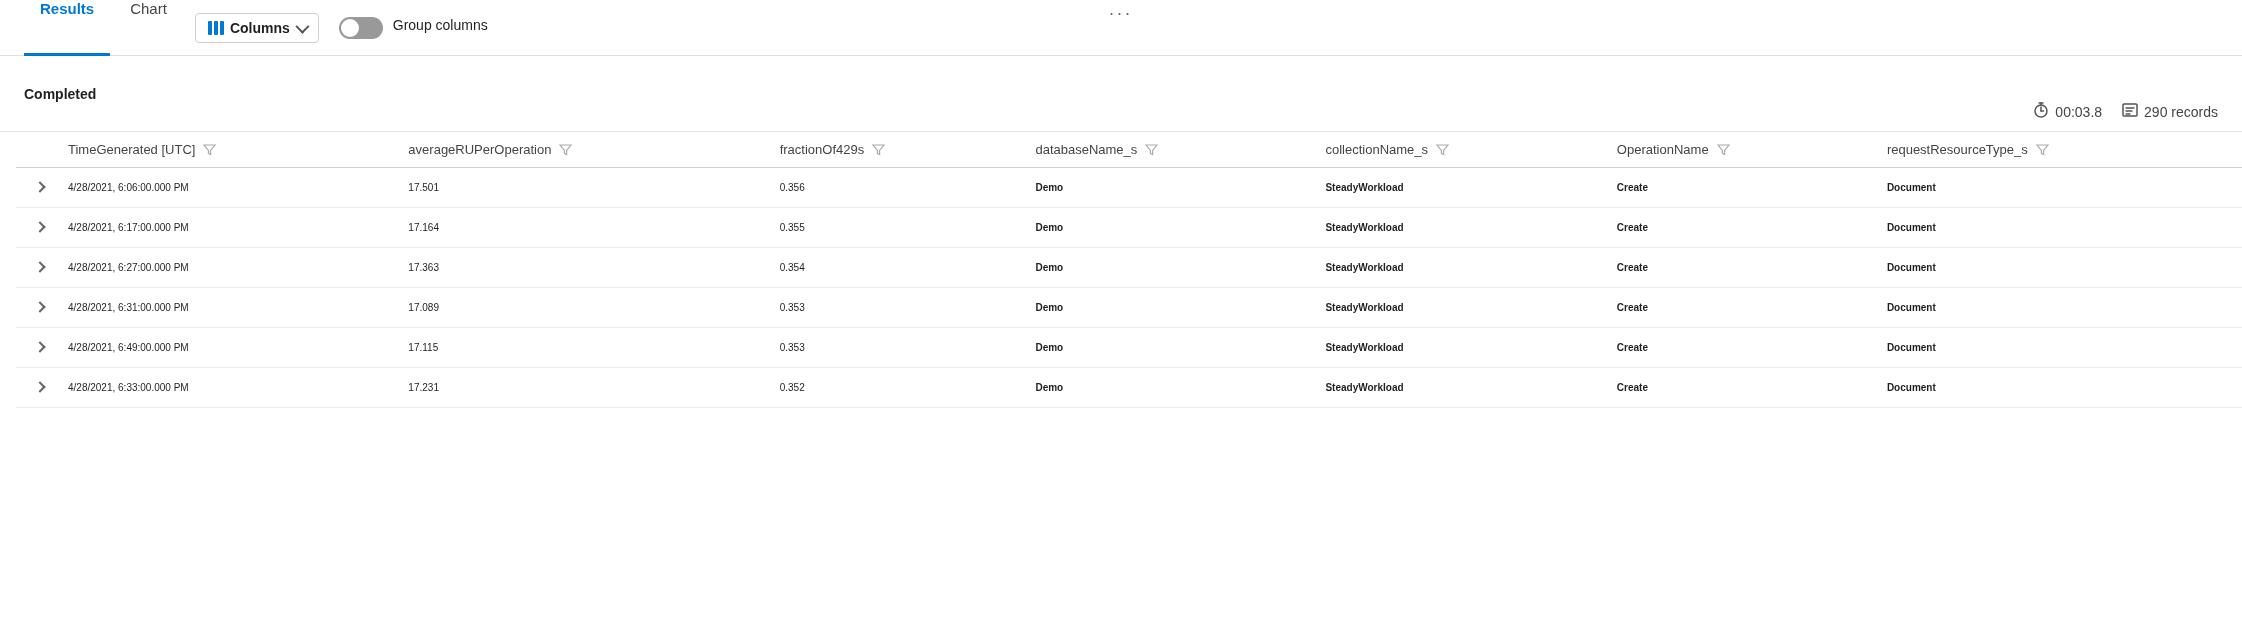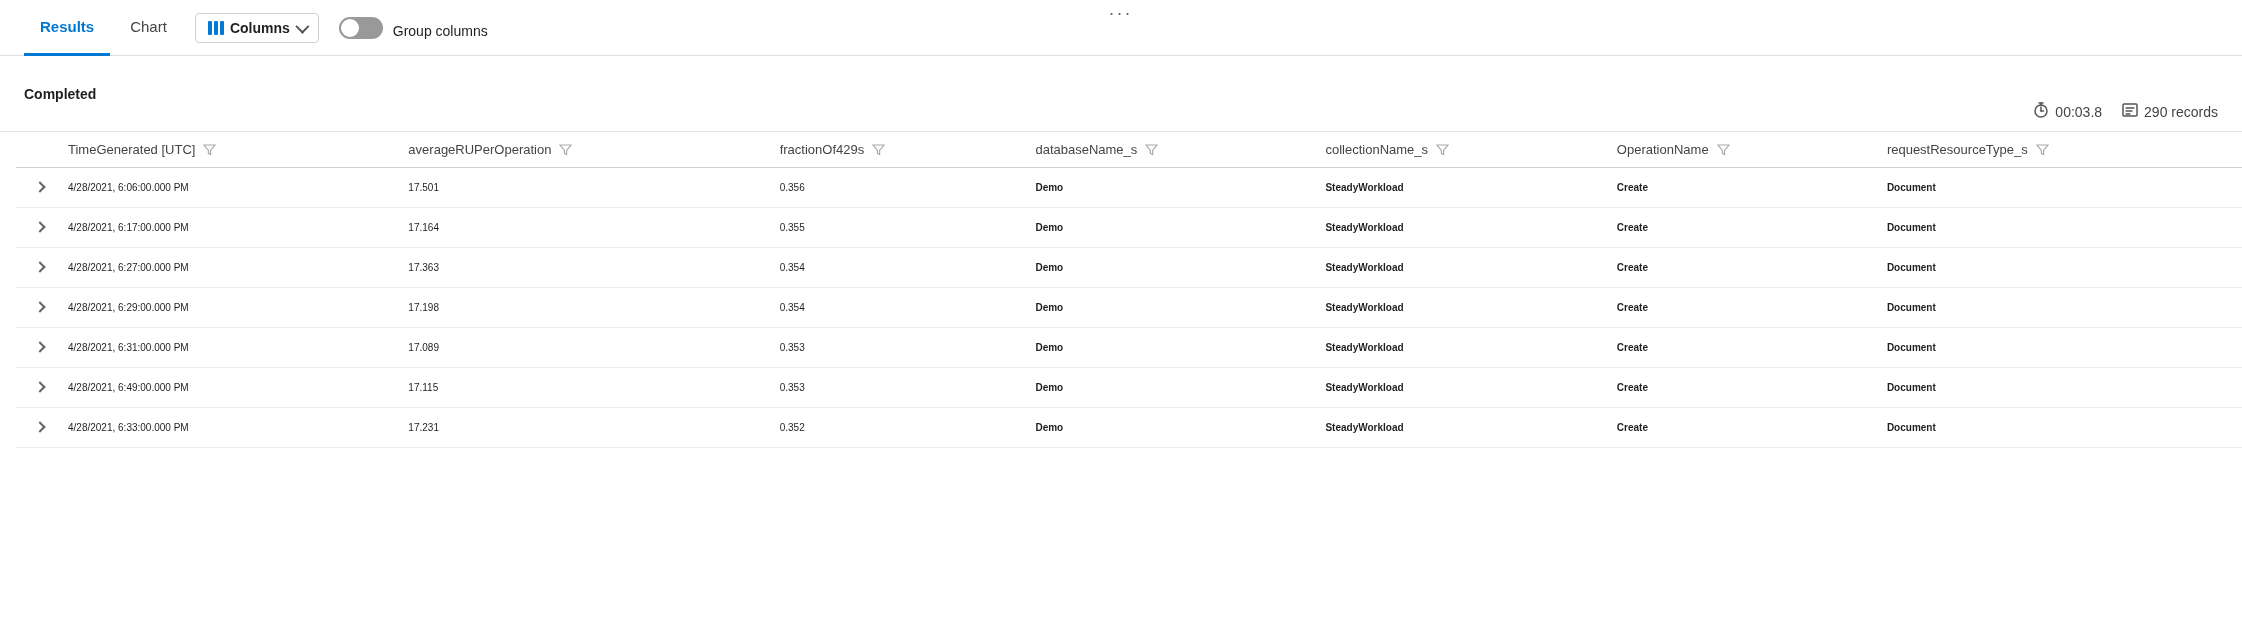--- a/index.html
+++ b/index.html
@@ -32,21 +32,21 @@
       color: #666;
       letter-spacing: 3px;
       line-height: 14px;
       padding-top: 2px;
     }
 
     .tab {
       padding: 0 16px;
       height: 56px;
       display: flex;
-      align-items: center;
+      align-items: flex-start;
       font-size: 15px;
       cursor: pointer;
       border-bottom: 3px solid transparent;
       margin-bottom: -1px;
       color: #444;
       font-weight: 400;
     }
     .tab.active {
       border-bottom: 3px solid #0078d4;
       color: #0078d4;
@@ -115,21 +115,21 @@
       width: 10px;
       height: 10px;
       border-right: 2px solid #555;
       border-bottom: 2px solid #555;
       transform: rotate(45deg) translateY(-2px);
     }
 
     
     .toggle-container {
       display: flex;
-      align-items: flex-end;
+      align-items: flex-start;
       gap: 10px;
       margin-left: 16px;
     }
     .toggle-switch {
       width: 44px;
       height: 22px;
       background: #999;
       border-radius: 11px;
       position: relative;
       cursor: pointer;
@@ -394,30 +394,20 @@
           <td>4/28/2021, 6:27:00.000 PM</td>
           <td>17.363</td>
           <td>0.354</td>
           <td class="bold">Demo</td>
           <td class="bold">SteadyWorkload</td>
           <td class="bold">Create</td>
           <td class="bold">Document</td>
         </tr>
         <tr>
           <td class="expand-cell"><span class="expand-chevron"></span></td>
-          <td>4/28/2021, 6:29:00.000 PM</td>
-          <td>17.198</td>
-          <td>0.354</td>
-          <td class="bold">Demo</td>
-          <td class="bold">SteadyWorkload</td>
-          <td class="bold">Create</td>
-          <td class="bold">Document</td>
-        </tr>
-        <tr>
-          <td class="expand-cell"><span class="expand-chevron"></span></td>
           <td>4/28/2021, 6:31:00.000 PM</td>
           <td>17.089</td>
           <td>0.353</td>
           <td class="bold">Demo</td>
           <td class="bold">SteadyWorkload</td>
           <td class="bold">Create</td>
           <td class="bold">Document</td>
         </tr>
         <tr>
           <td class="expand-cell"><span class="expand-chevron"></span></td>

